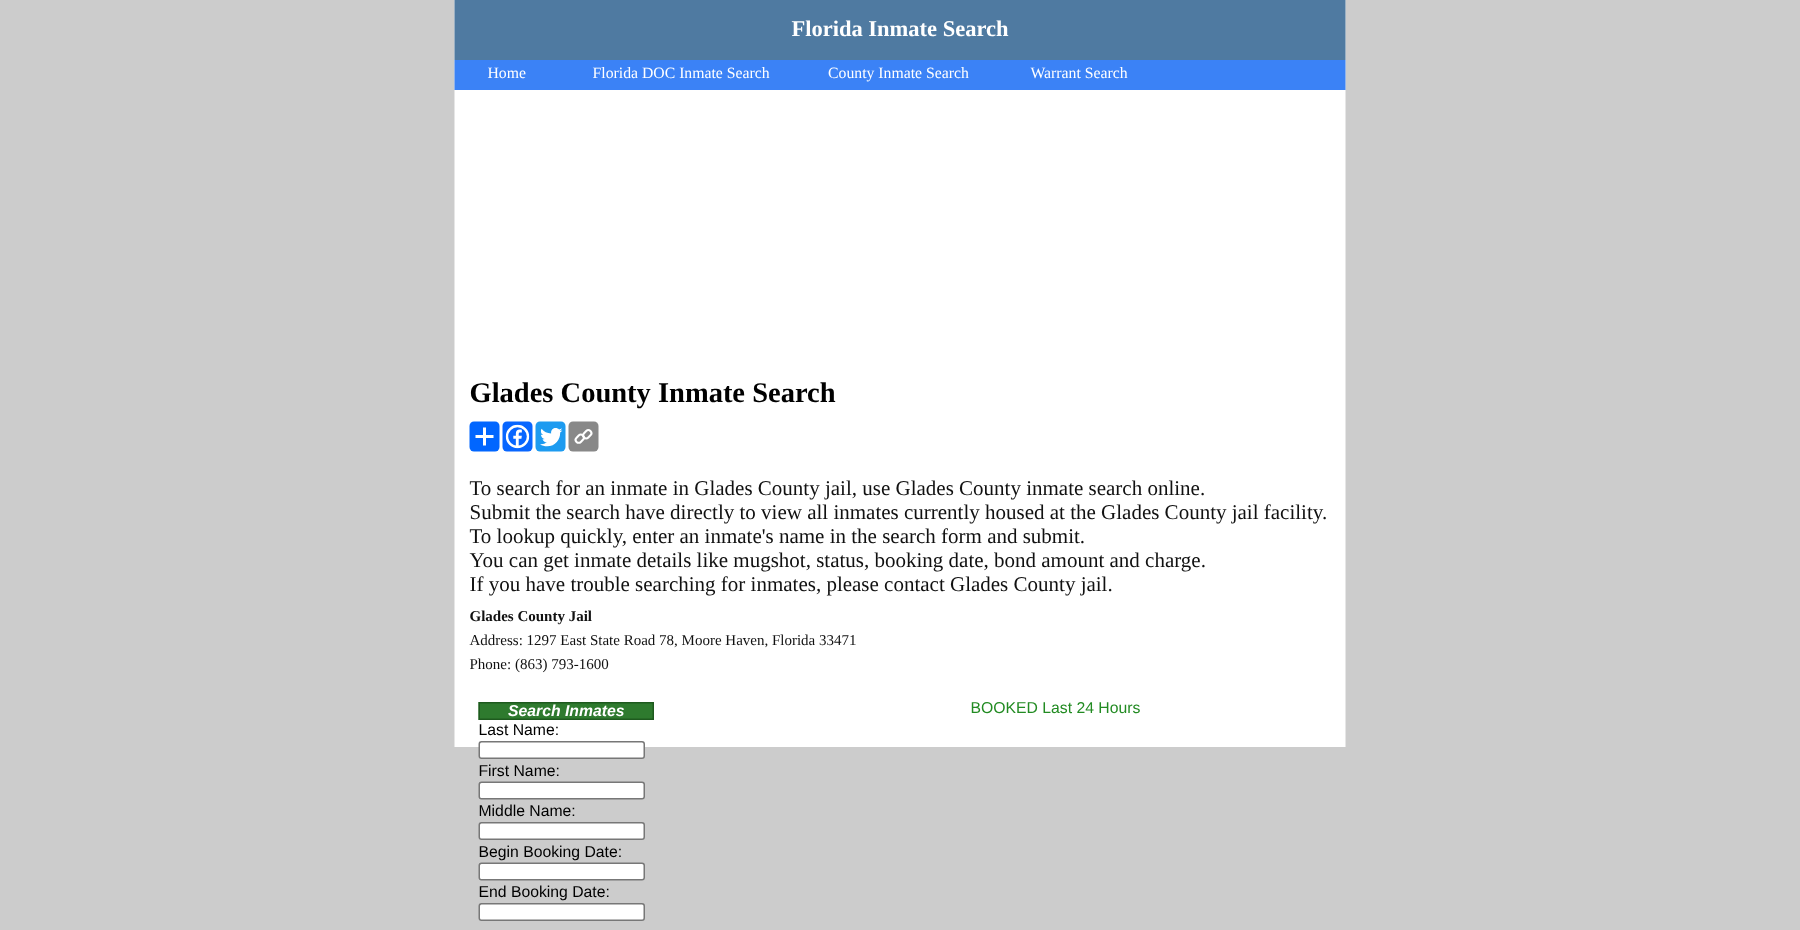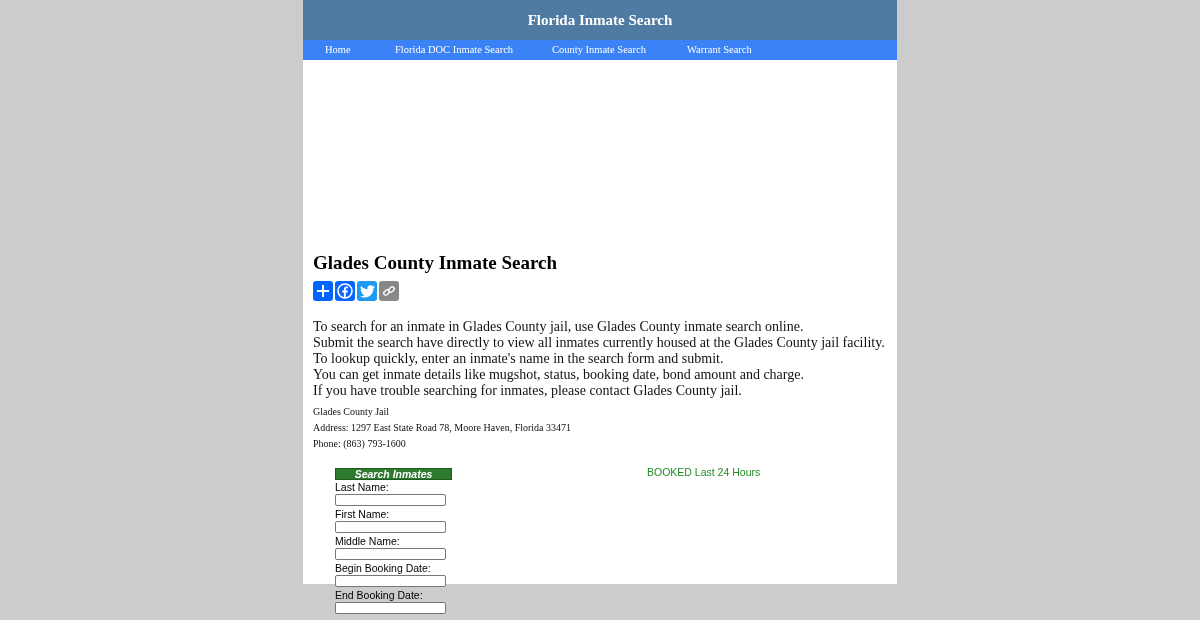--- a/index.html
+++ b/index.html
@@ -8,21 +8,21 @@
       width: 1200px;
       height: 620px;
       overflow: hidden;
       font-family: "Liberation Serif", serif;
     }
     .page {
       position: absolute;
       left: 303px;
       top: 0;
       width: 594px;
-      height: 584px;
+      height: 498px;
       background: #ffffff;
     }
     .header {
       height: 40px;
       background: #4f7aa1;
       color: #ffffff;
       text-align: center;
       font-weight: bold;
       font-size: 15px;
       line-height: 40px;
@@ -75,25 +75,25 @@
       font-size: 14px;
       line-height: 16px;
       color: #111;
     }
     .jail {
       margin-top: 5px;
       font-size: 10px;
       line-height: 16px;
       color: #111;
     }
-    .jail .name { font-weight: normal; }
+    .jail .name { font-weight: bold; }
     .lower { position: relative; margin-top: 14px; height: 200px; }
     .form {
       position: absolute;
-      left: 22px;
+      left: 6px;
       top: 2px;
       width: 117px;
       font-family: "Liberation Sans", sans-serif;
       font-size: 10.5px;
       color: #000;
     }
     .form .title {
       background: #2e7a2e;
       border: 1px solid #1e5a1e;
       color: #fff;

